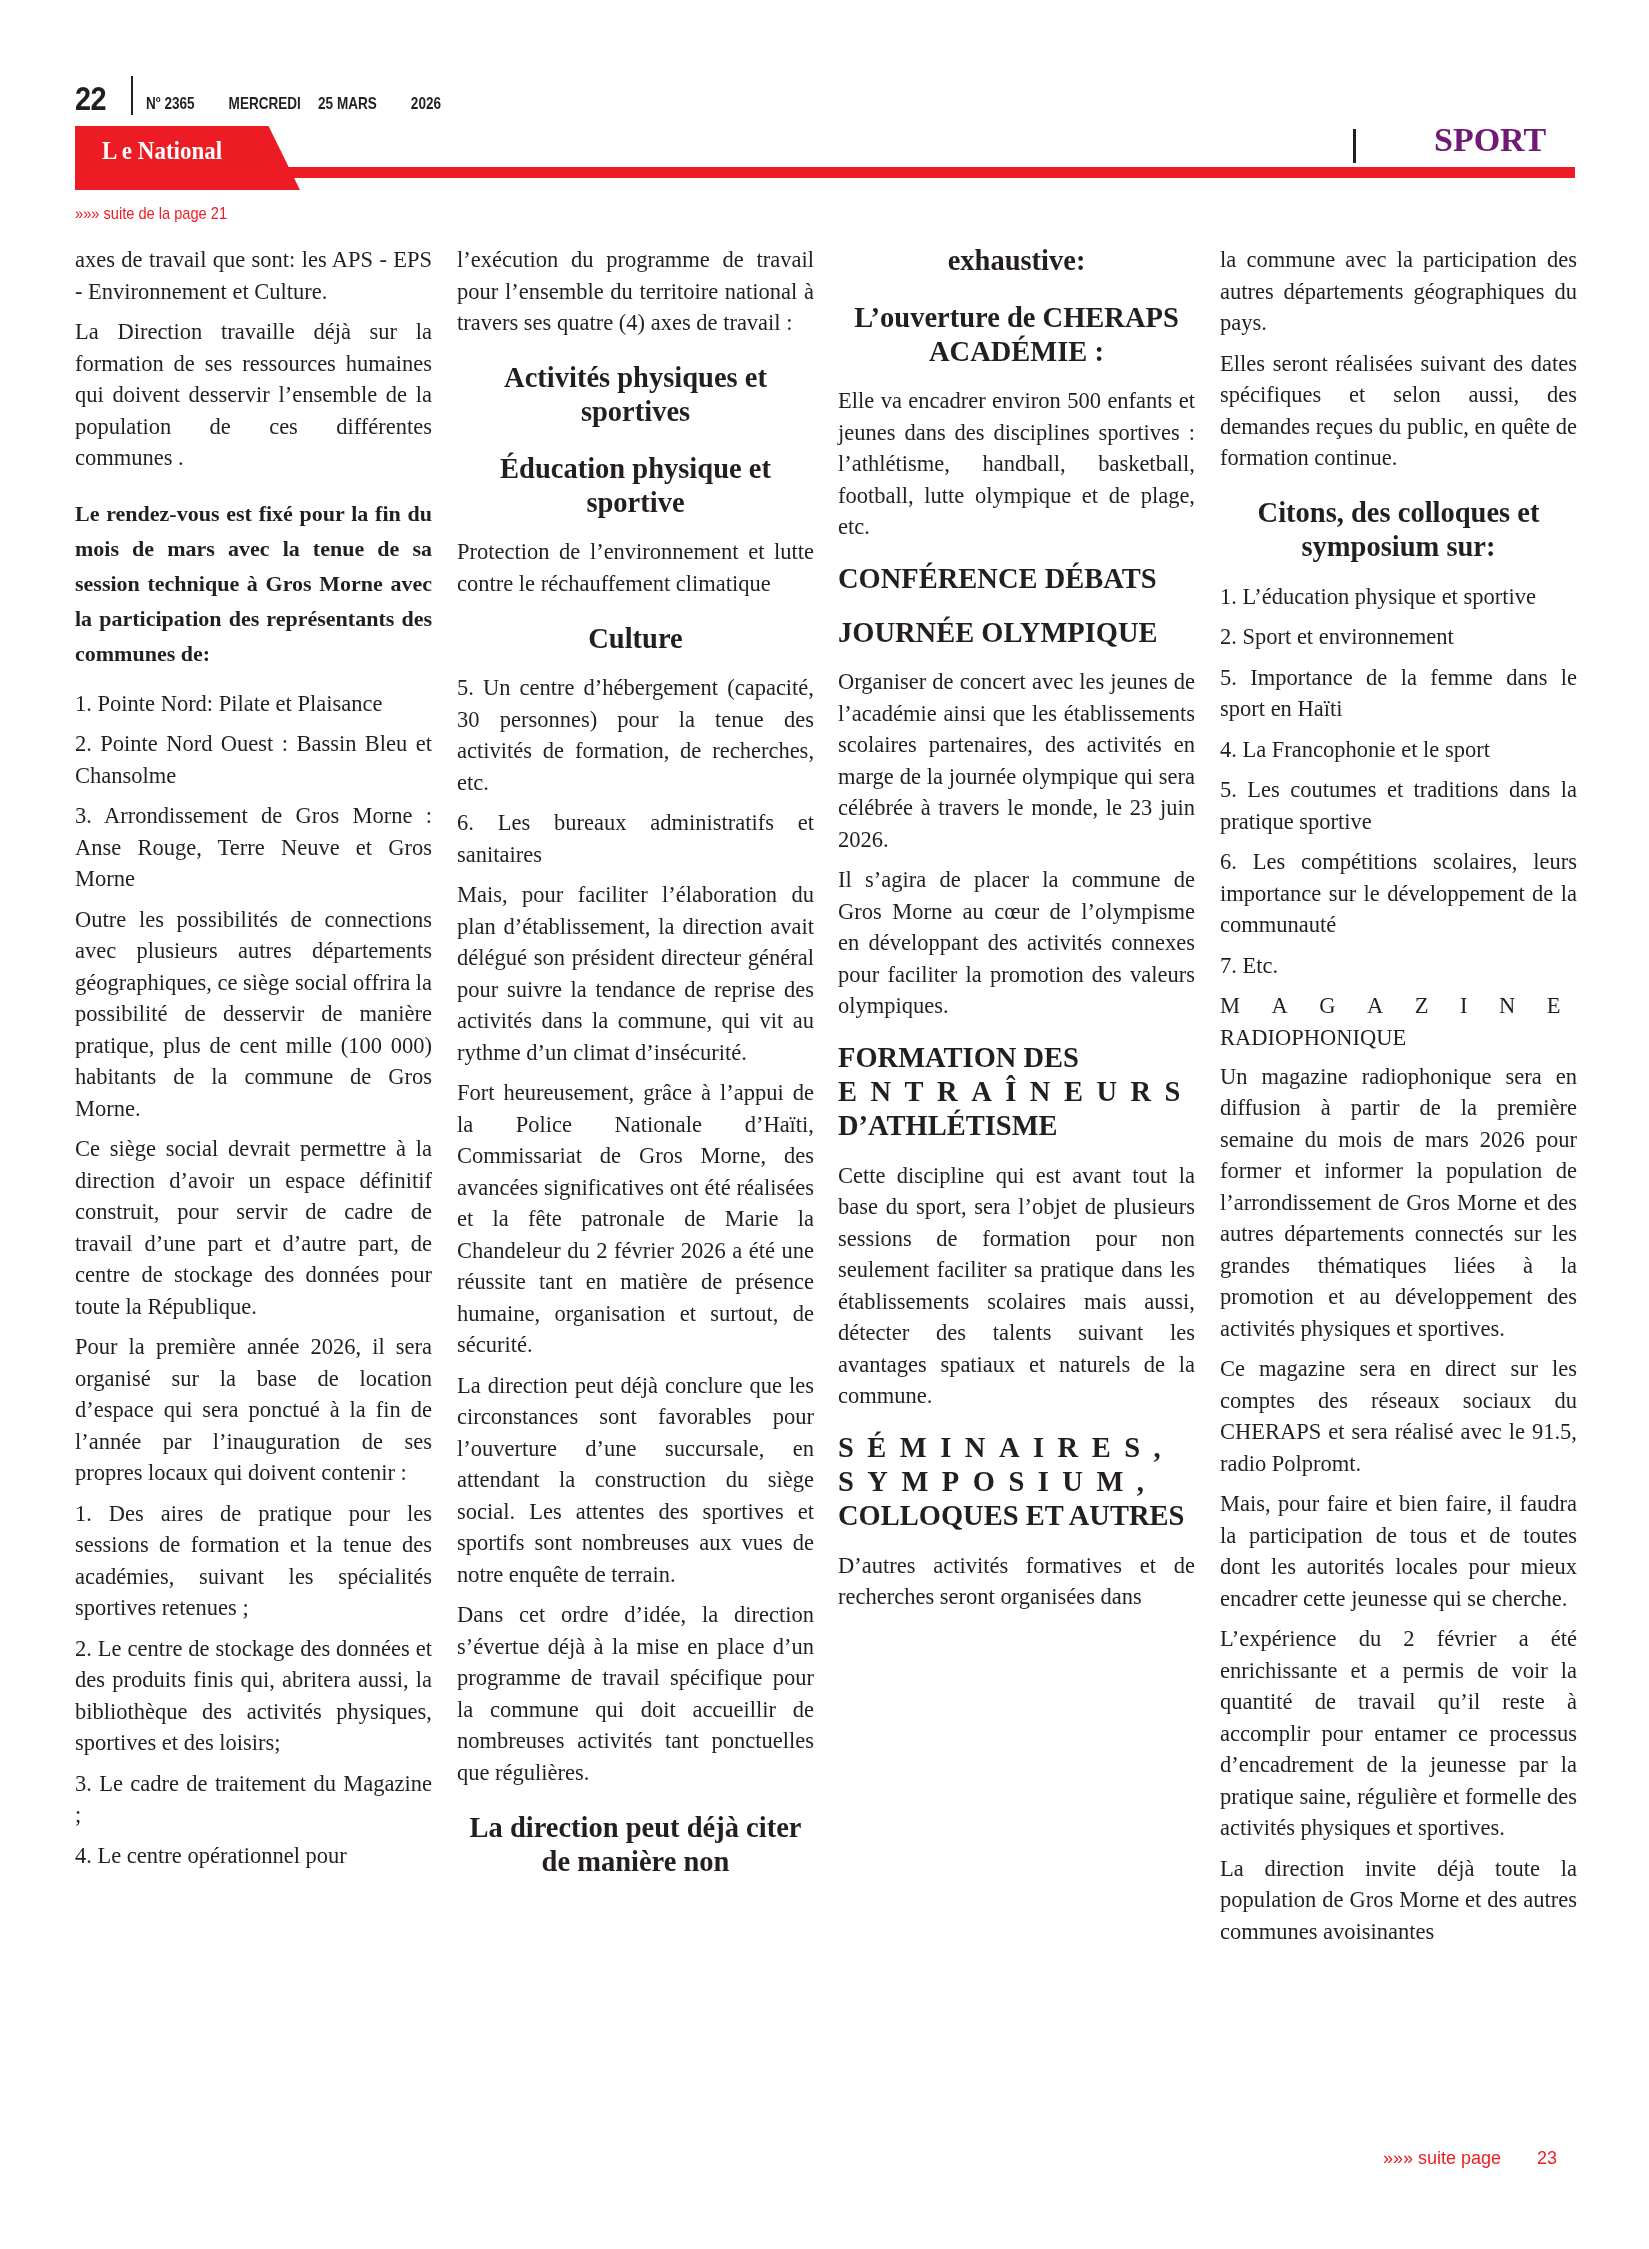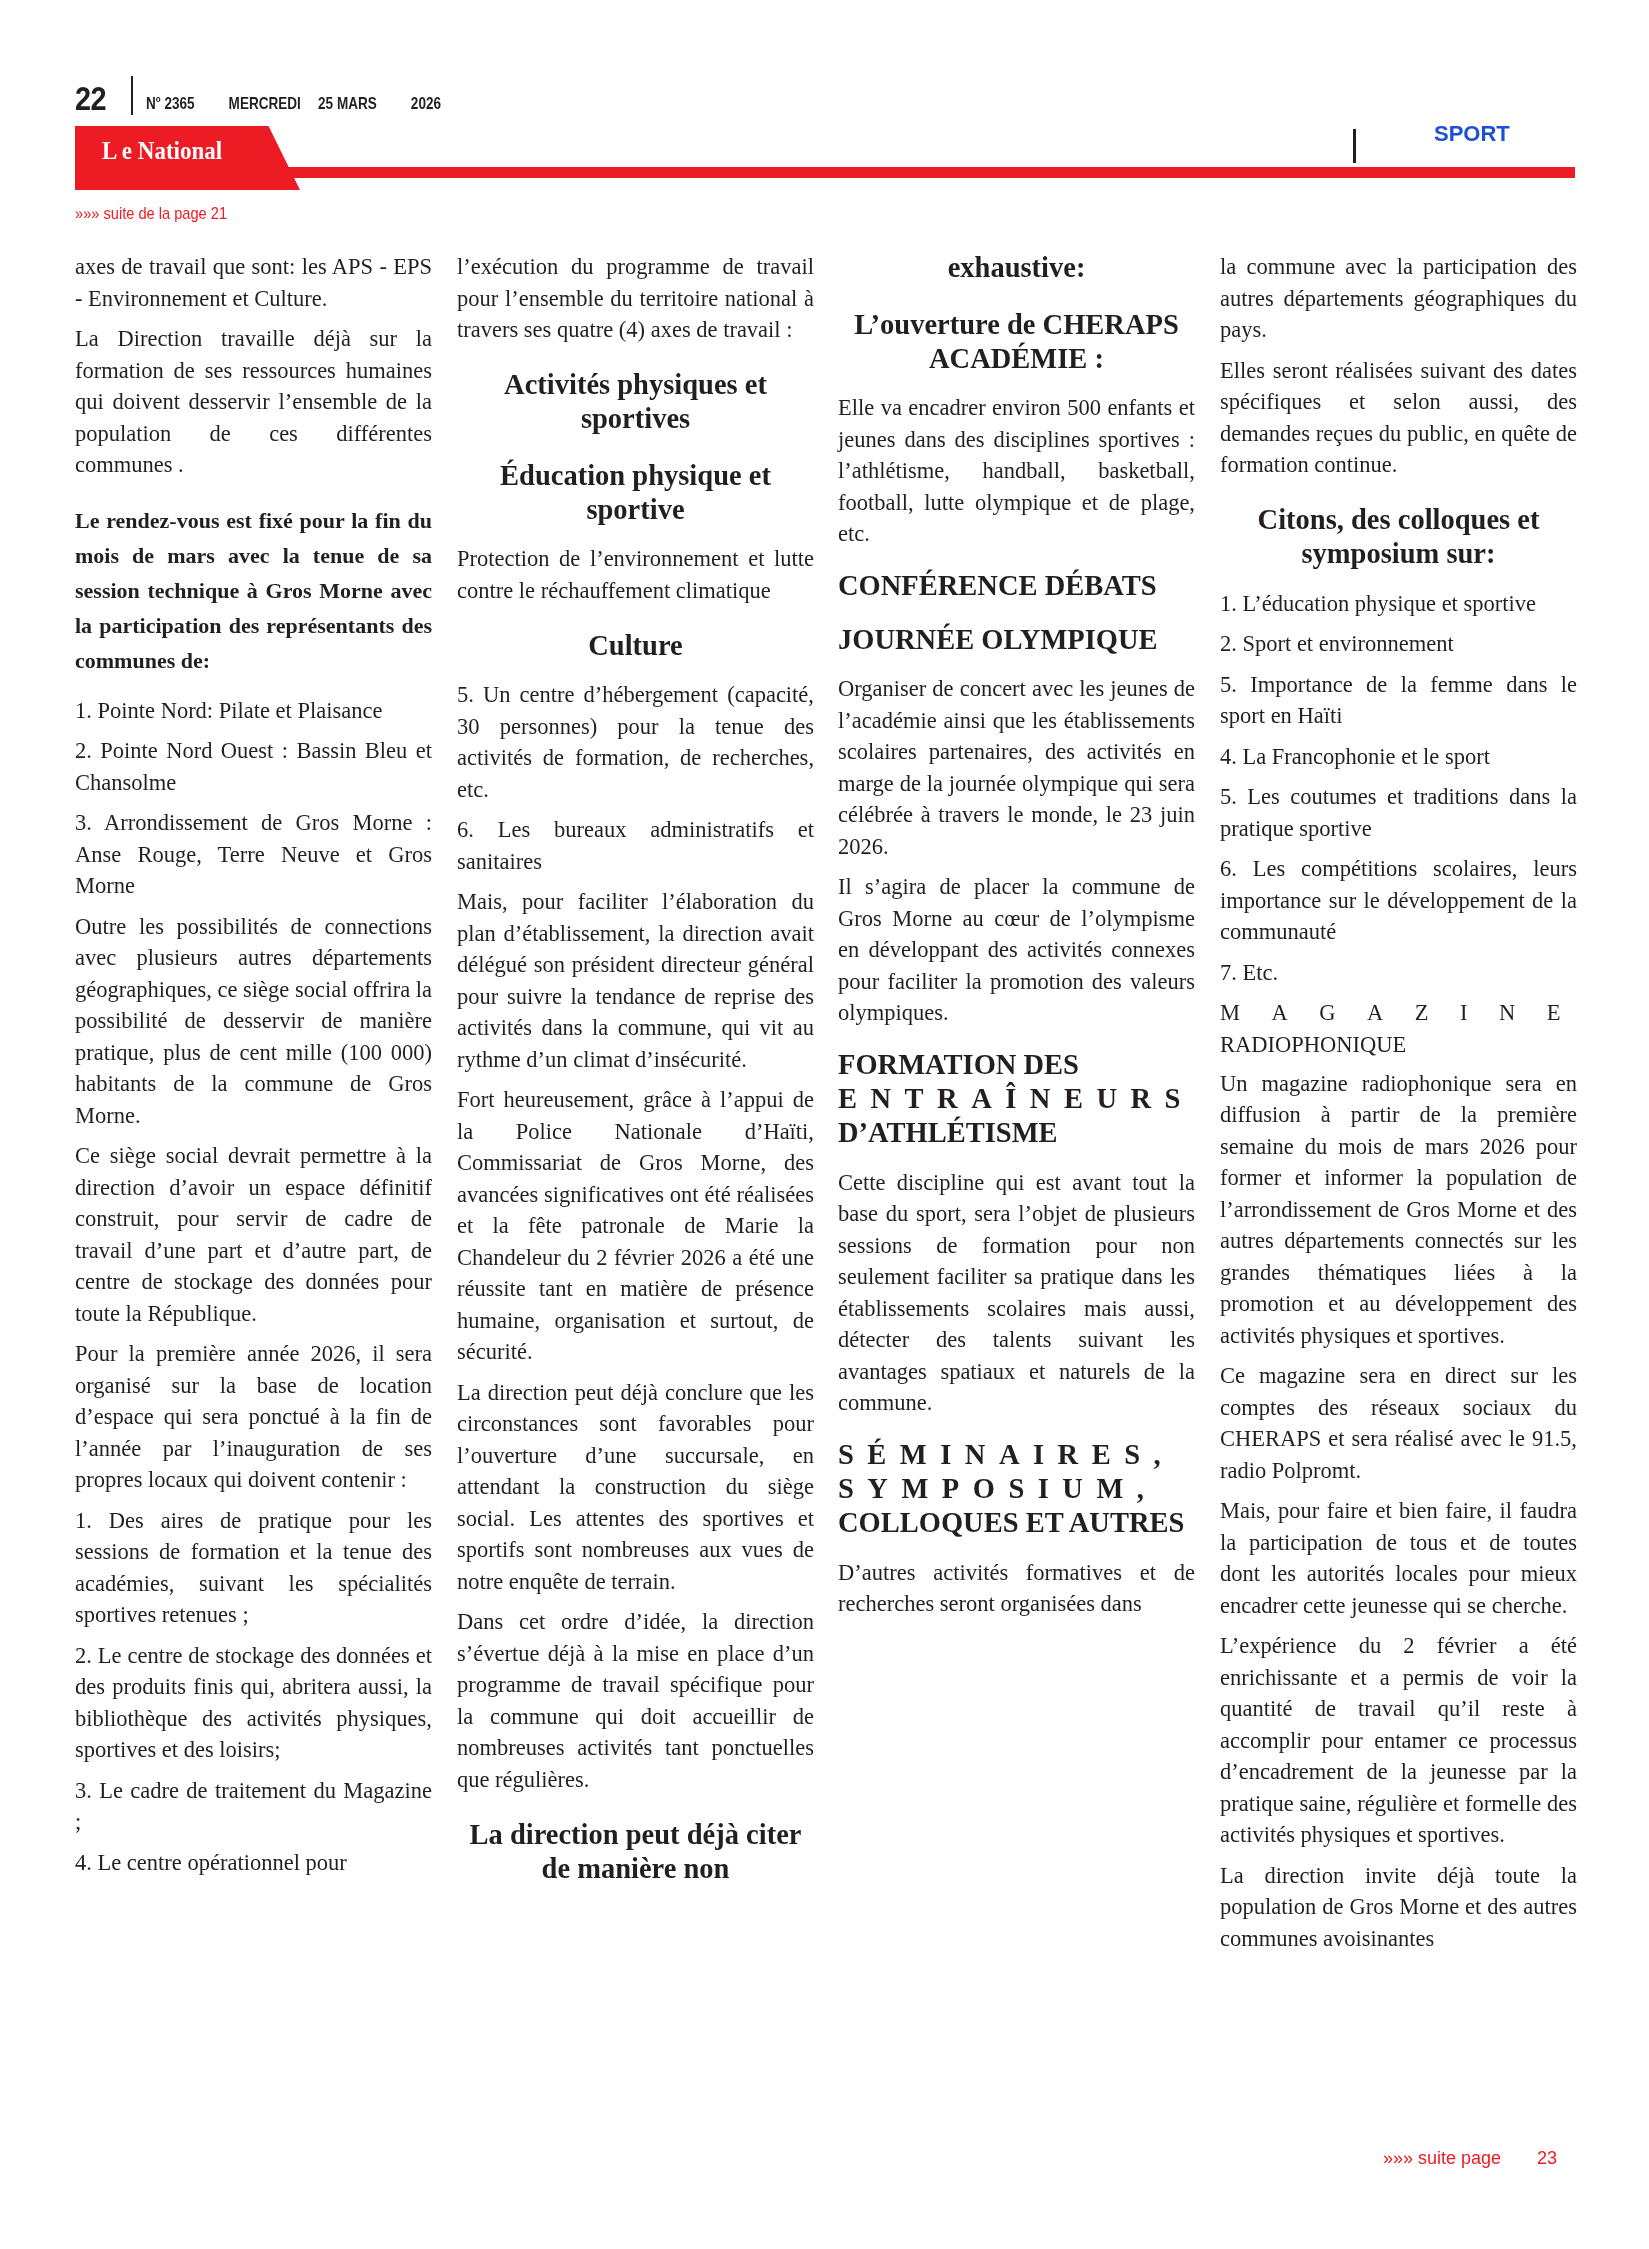--- a/index.html
+++ b/index.html
@@ -11,27 +11,27 @@
   .meta-text { font-size: 16.5px; font-weight: bold; line-height: 1; margin-bottom: 4.5px; transform: scaleX(0.82); transform-origin: left bottom; white-space: nowrap; }
   .meta-text .sep { display: inline-block; width: 37px; }
   .meta-text .sep-sm { display: inline-block; width: 16.5px; }
   .meta-text sup { font-size: 9.7px; }
 
   .brand-tab { position: absolute; left: 75px; top: 126px; width: 225px; height: 64px; background: #ed1c24; clip-path: polygon(0 0, 86% 0, 100% 100%, 0 100%); }
   .brand-name { position: absolute; left: 27px; top: 10.5px; font-family: "Liberation Serif", serif; font-weight: bold; font-size: 25px; color: #ffffff; transform: scaleX(0.92); transform-origin: left center; white-space: nowrap; }
   .red-rule { position: absolute; left: 75px; top: 167px; width: 1500px; height: 10.5px; background: #ed1c24; }
 
   .section-divider { position: absolute; left: 1353px; top: 129px; width: 3px; height: 34px; background: #231f20; }
-  .section-label { position: absolute; left: 1434px; top: 123px; font-family: Liberation Sans, sans-serif; font-weight: bold; font-size: 22px; line-height: 1; color: #1d4ed8; }
+  .section-label { position: absolute; left: 1434px; top: 123px; font-family: Liberation Serif, serif; font-weight: bold; font-size: 34px; line-height: 1; color: #701a75; }
 
   .continued-from { position: absolute; left: 75px; top: 204px; font-family: "Liberation Sans", sans-serif; font-size: 17px; color: #ed1c24; transform: scaleX(0.86); transform-origin: left center; white-space: nowrap; }
   .continued-to { position: absolute; left: 1383px; top: 2148px; font-family: "Liberation Sans", sans-serif; font-size: 18px; color: #ed1c24; white-space: nowrap; }
   .continued-to .gap { display: inline-block; width: 36px; }
 
-  .column { position: absolute; top: 251px; width: 357px; font-family: "Liberation Serif", serif; font-size: 22.5px; line-height: 31.5px; text-align: justify; }
+  .column { position: absolute; top: 244px; width: 357px; font-family: "Liberation Serif", serif; font-size: 22.5px; line-height: 31.5px; text-align: justify; }
   .col1 { left: 75px; }
   .col2 { left: 457px; }
   .col3 { left: 838px; }
   .col4 { left: 1220px; }
 
   .column p { margin: 0 0 9px 0; }
   .column h2 { font-family: "Liberation Serif", serif; font-weight: bold; margin: 0; color: #231f20; }
 
   .h-large { font-size: 22px; line-height: 35px; text-align: justify; margin: 22.5px 0 16.5px 0 !important; }
   .h-medium { font-size: 28.5px; line-height: 34px; margin: 22.5px 0 16.5px 0 !important; text-align: center; }

